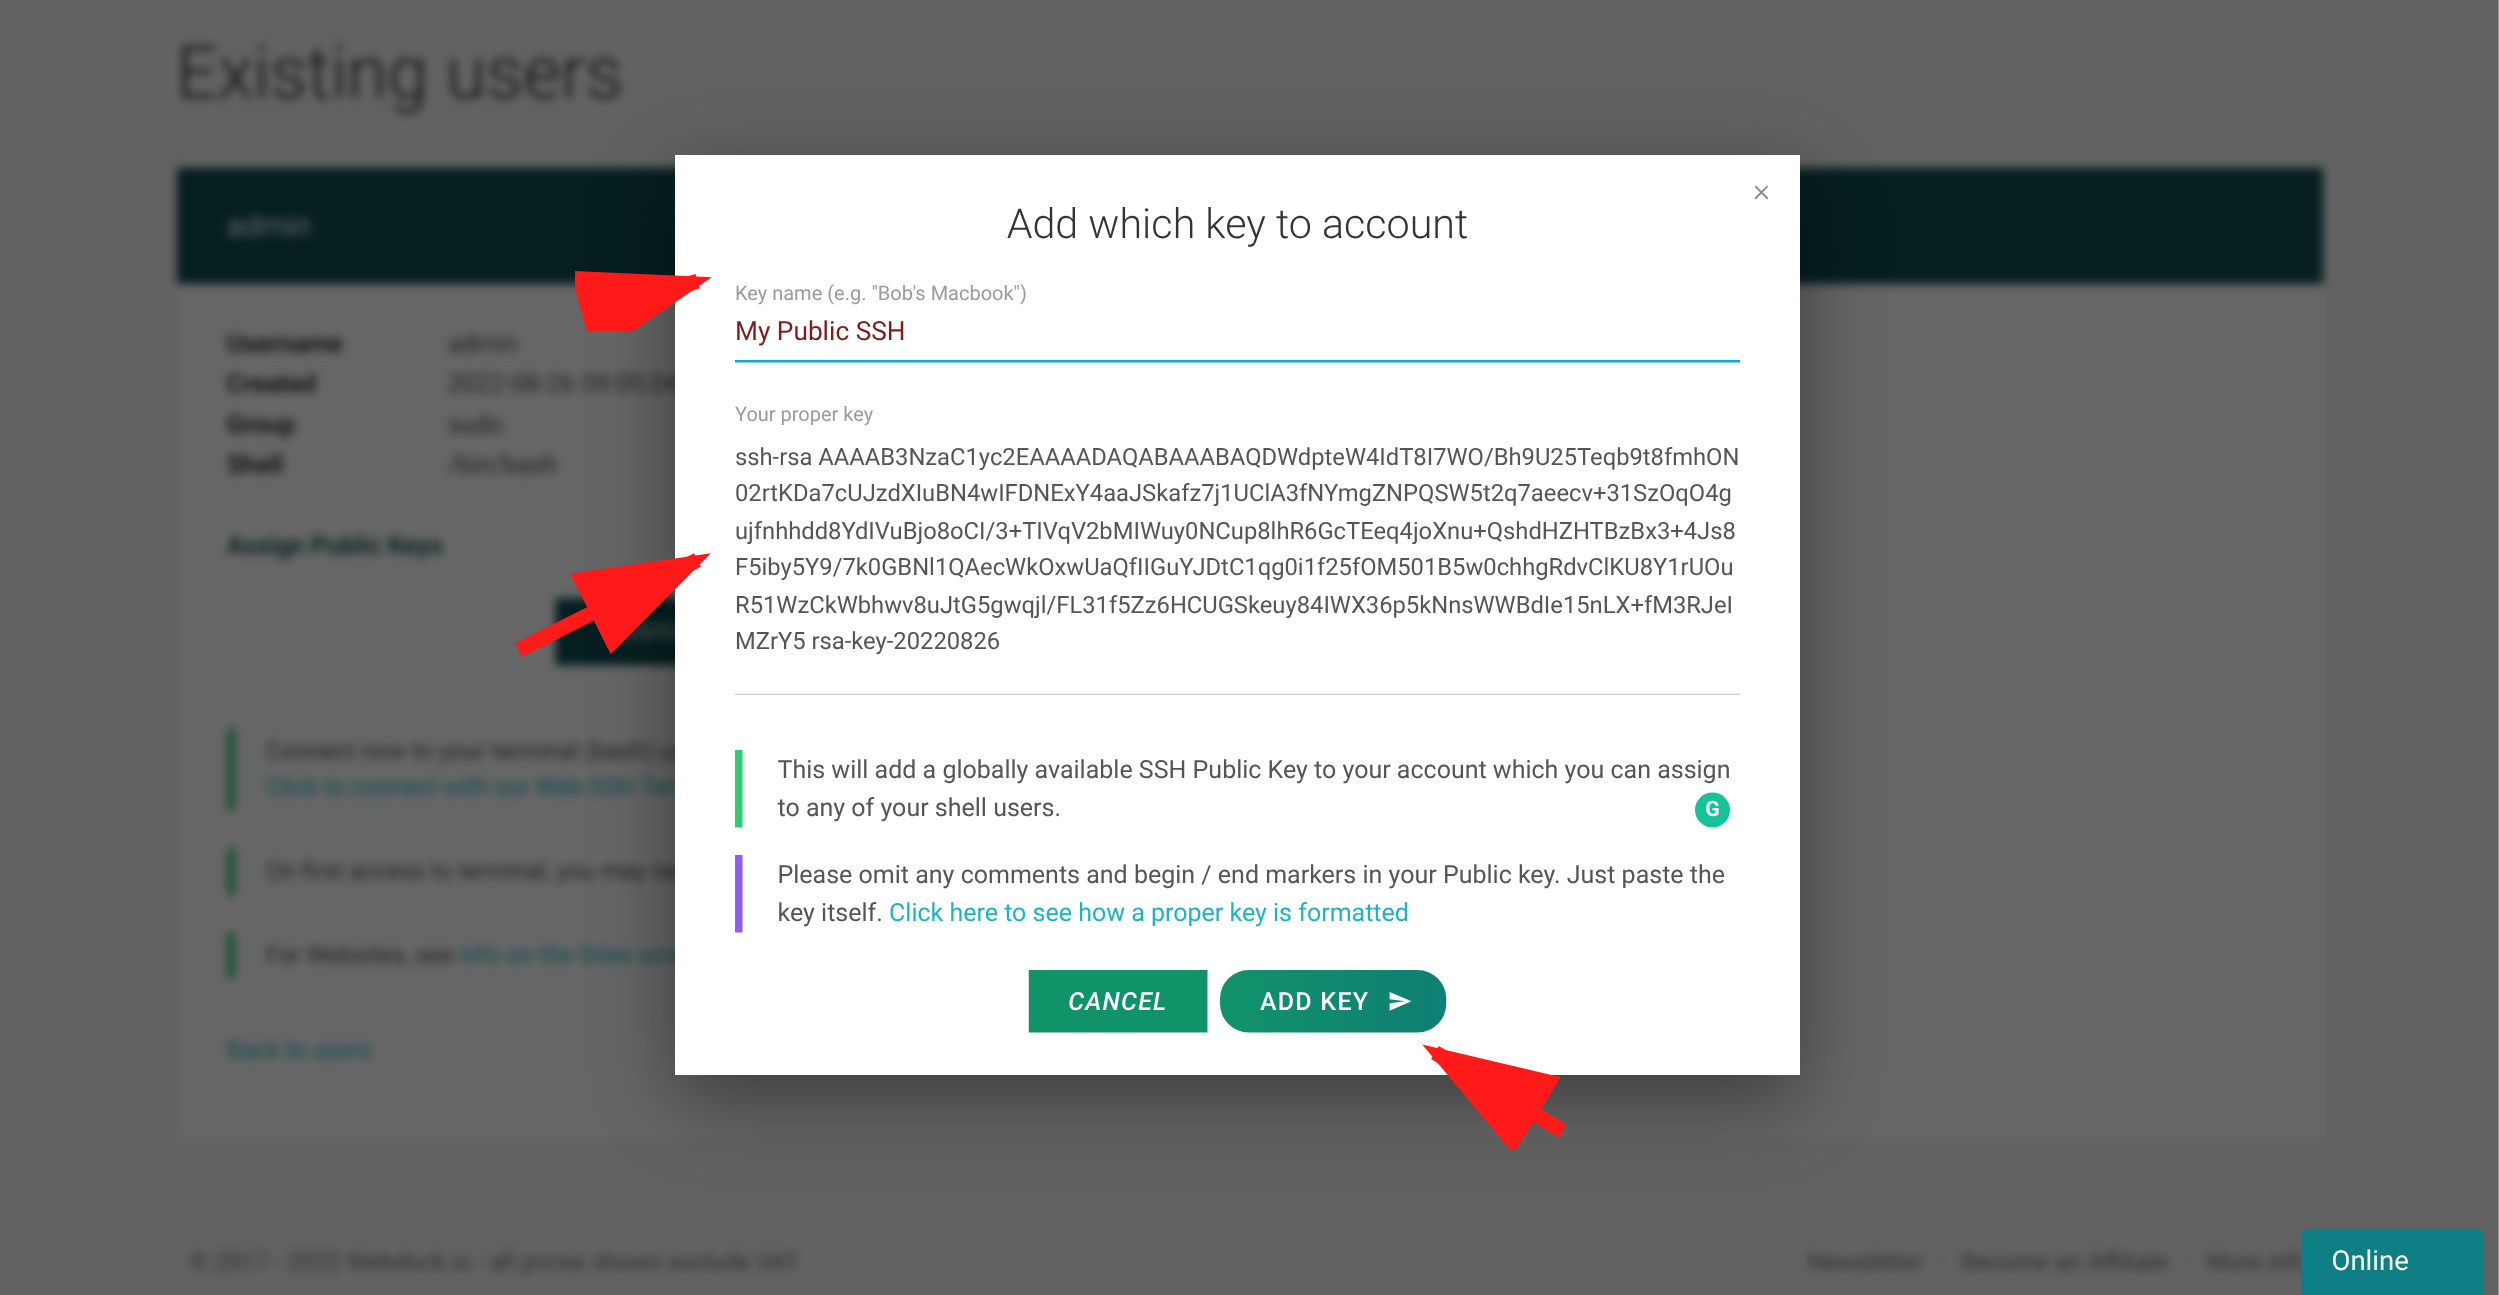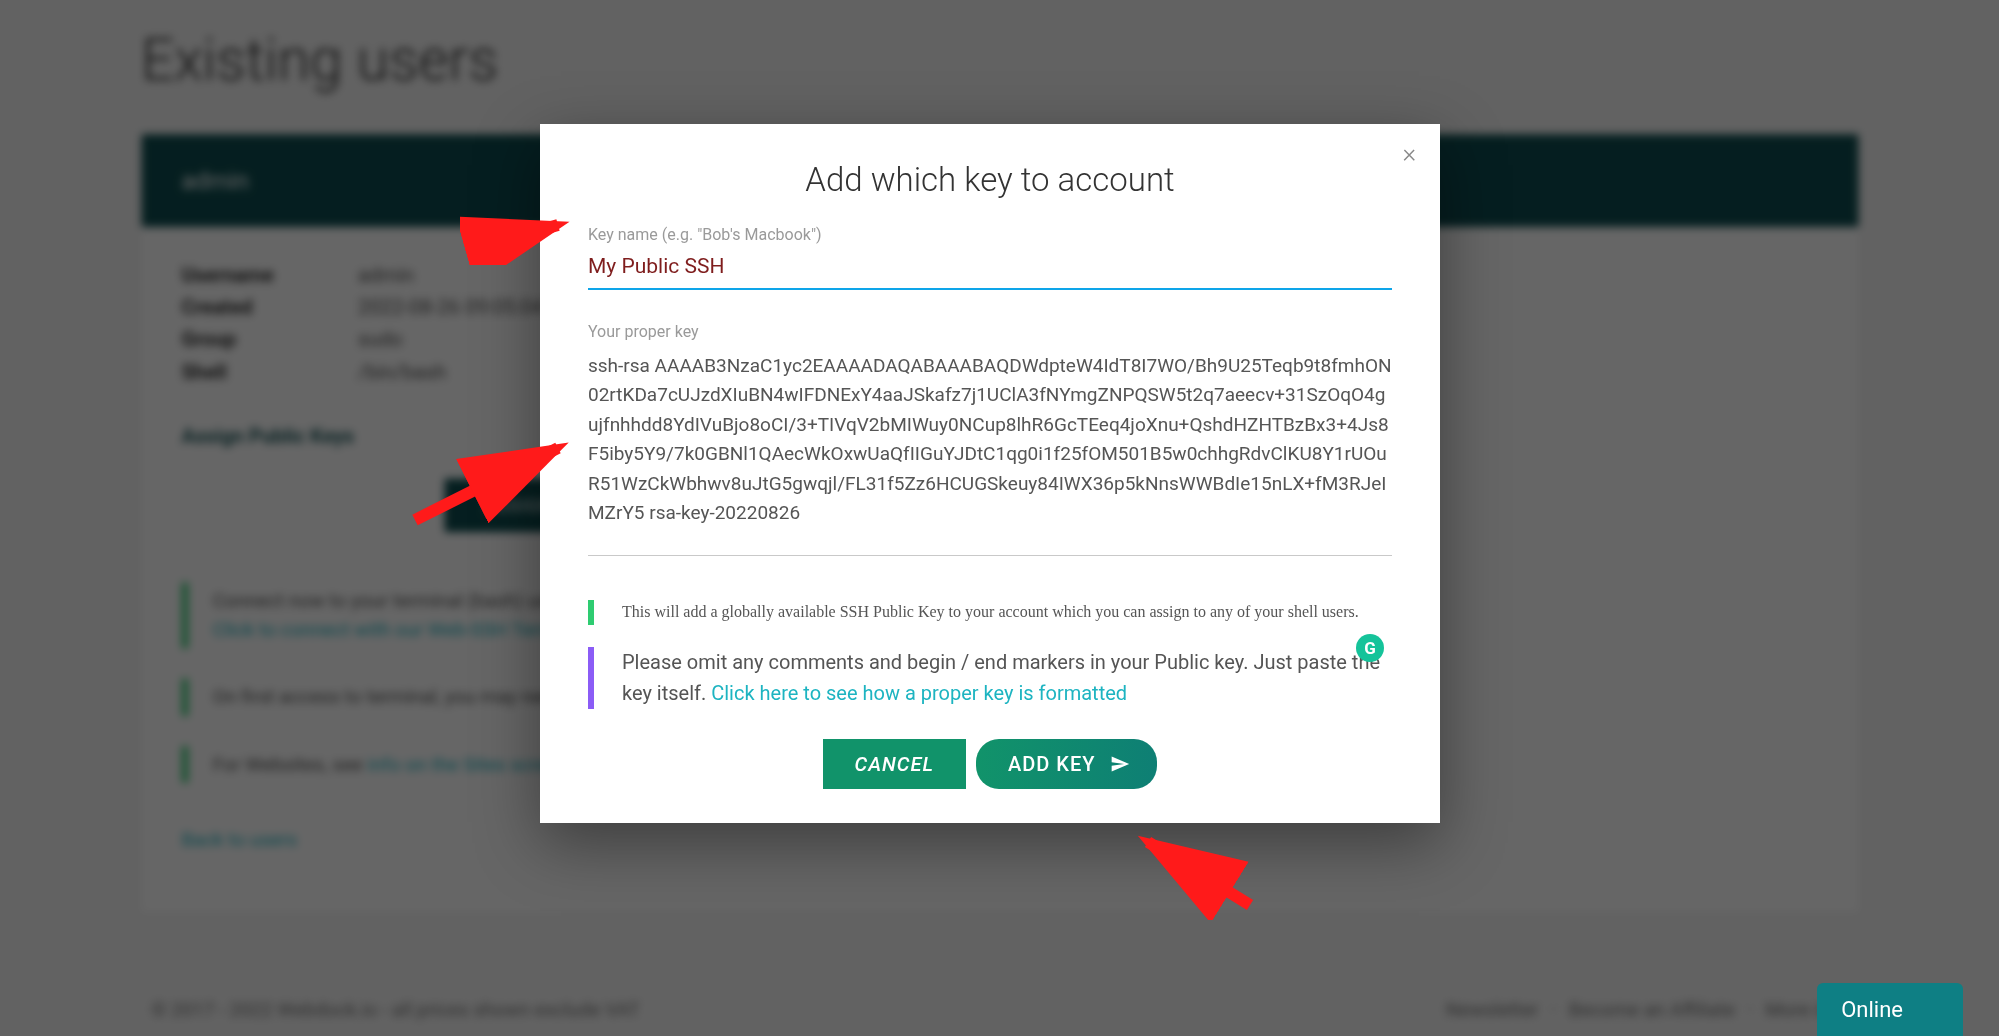--- a/index.html
+++ b/index.html
@@ -151,25 +151,24 @@
     outline: none;
     resize: none;
     font-family: inherit;
     word-break: break-all;
     background: transparent;
   }
 
   .info-green {
     border-left: 6px solid #2ecc71;
     padding-left: 28px;
-    font-size: 16px;
+    font-size: 20px;
     color: #555;
     line-height: 1.55;
     margin: 40px 0 22px 0;
-    font-family: Liberation Serif, serif;
   }
   .info-yellow {
     border-left: 6px solid #8b5cf6;
     padding-left: 28px;
     font-size: 20px;
     color: #555;
     line-height: 1.55;
     margin-bottom: 30px;
   }
   .info-yellow .link { color: #1db4c1; cursor: pointer; }
@@ -219,21 +218,21 @@
     align-items: center;
     justify-content: center;
   }
 
   
   .annot { position: absolute; pointer-events: none; }
 
   
   .online-widget {
     position: absolute;
-    right: 36px;
+    right: 12px;
     bottom: 0;
     background: #0e7f84;
     color: #fff;
     padding: 14px 60px 14px 24px;
     font-size: 22px;
     border-radius: 6px 6px 0 0;
   }
 </style>
 </head>
 <body>

